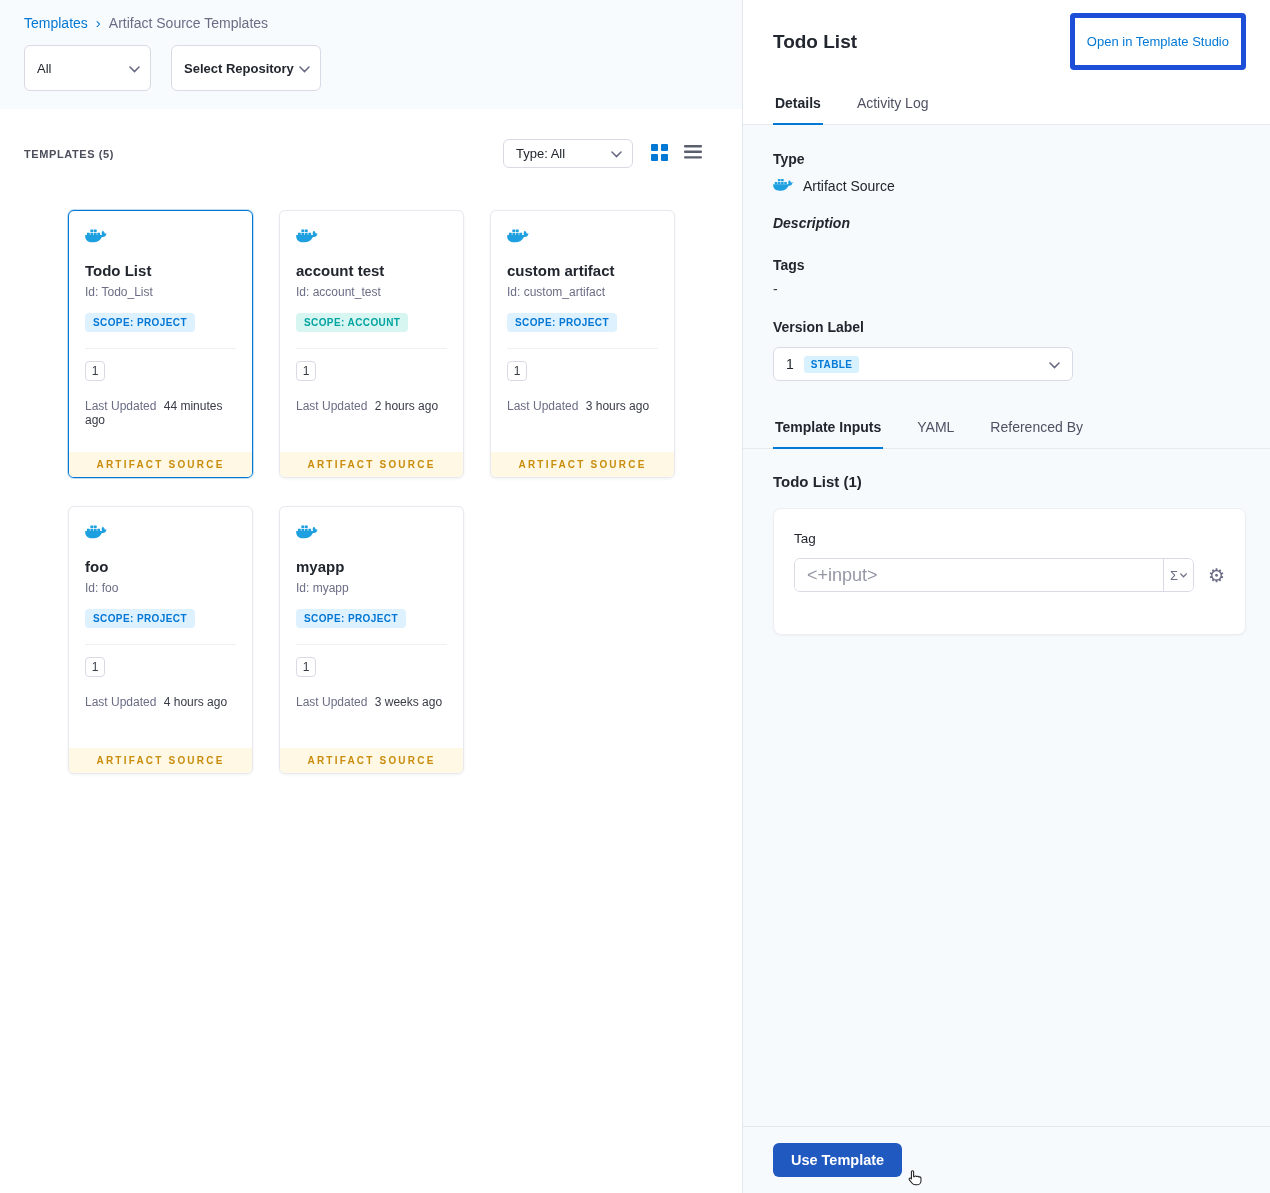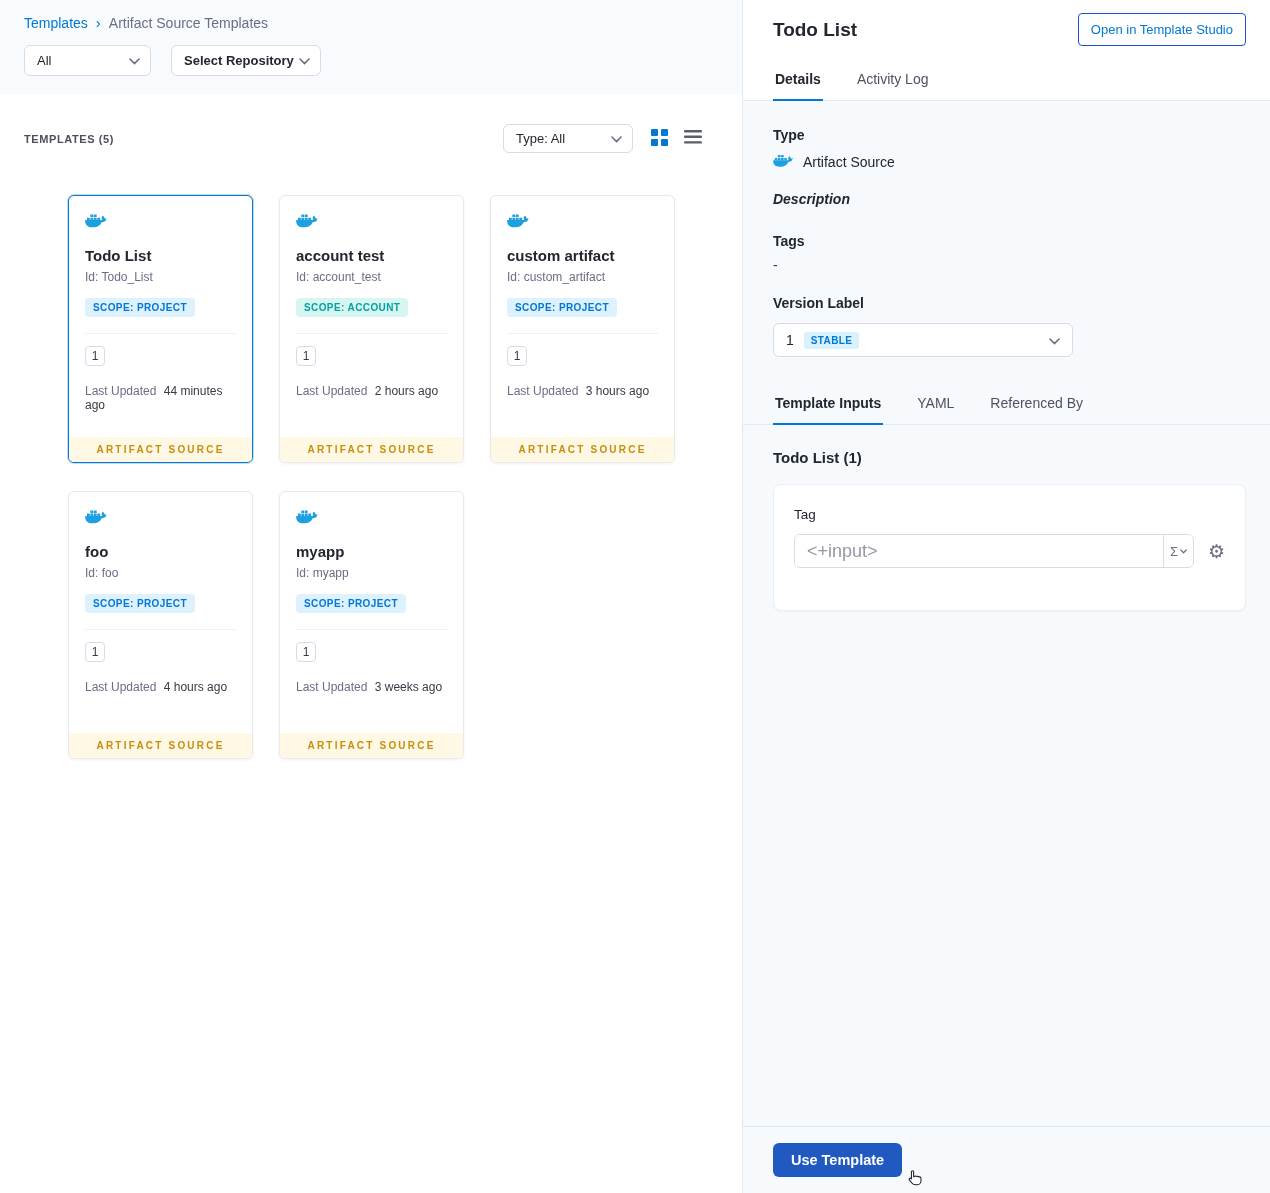--- a/index.html
+++ b/index.html
@@ -8,21 +8,21 @@
   .app { position:relative; width:1270px; height:1193px; display:flex; background:#fff; overflow:hidden; }
 
   
   .left { width:756px; display:flex; flex-direction:column; background:#fff; }
   .left-top { background:#f8fbfe; padding:14px 24px 18px 24px; }
   .breadcrumb { display:flex; align-items:center; gap:8px; font-size:14px; }
   .bc-link { color:#0278d5; cursor:pointer; }
   .bc-sep { color:#0278d5; font-size:15px; }
   .bc-current { color:#6b6d85; }
   .filter-row { display:flex; align-items:center; gap:20px; margin-top:14px; }
-  .select { height:31px; background:#fff; border:1px solid #d9dae6; border-radius:6px; display:flex; align-items:center; padding:0 10px 0 12px; font-size:13px; color:#22272f; cursor:pointer; }
+  .select { height:46px; background:#fff; border:1px solid #d9dae6; border-radius:6px; display:flex; align-items:center; padding:0 10px 0 12px; font-size:13px; color:#22272f; cursor:pointer; }
   .select .chev { margin-left:auto; }
   .sel-scope { width:127px; }
   .sel-repo { width:150px; font-weight:600; }
   .search-box { flex:1; max-width:380px; height:31px; border:1px solid #d9dae6; border-radius:6px; background:#fff; display:flex; align-items:center; padding:0 10px; gap:8px; }
   .search-box input { border:none; outline:none; flex:1; font-size:13px; color:#22272f; font-family:inherit; background:transparent; }
   .search-box input::placeholder { color:#9597a6; }
 
   .templates-bar { display:flex; align-items:center; justify-content:space-between; padding:30px 40px 0 24px; }
   .tpl-count { font-size:11px; font-weight:700; letter-spacing:.6px; color:#4d4f5c; }
   .bar-right { display:flex; align-items:center; gap:18px; }
@@ -42,21 +42,21 @@
   .version-box { width:20px; height:20px; border:1px solid #d9dae6; border-radius:4px; display:flex; align-items:center; justify-content:center; font-size:12px; color:#383b46; background:#fff; }
   .updated { margin-top:18px; font-size:12px; }
   .updated .lbl { color:#6b6d85; }
   .updated .val { color:#383b46; margin-left:4px; }
   .card-footer { margin-top:auto; background:#fff8e4; color:#c98d0e; font-size:10px; font-weight:700; letter-spacing:2.2px; text-align:center; padding:7px 0; }
 
   
   .right { flex:1; border-left:1px solid #e4e7ee; display:flex; flex-direction:column; background:#f7fafd; }
   .panel-header { background:#fff; padding:13px 24px 13px 30px; display:flex; align-items:center; justify-content:space-between; }
   .panel-title { font-size:19px; font-weight:700; color:#22272f; }
-  .open-studio-btn { background:#fff; border:1px solid #1d4ed8; color:#0278d5; font-size:13px; font-weight:500; border-radius:4px; padding:8px 12px; cursor:pointer; font-family:inherit; }
+  .open-studio-btn { background:#fff; border:5px solid #1d4ed8; color:#0278d5; font-size:13px; font-weight:500; border-radius:4px; padding:16px 12px; cursor:pointer; font-family:inherit; }
   .tabs { background:#fff; display:flex; gap:32px; padding:0 30px; border-bottom:1px solid #e6e9ef; }
   .tabs.on-light { background:transparent; margin-top:4px; }
   .tab { font-size:14px; color:#4f5162; padding:12px 2px; cursor:pointer; border-bottom:2px solid transparent; margin-bottom:-1px; }
   .tab.active { color:#22272f; font-weight:600; border-bottom-color:#0278d5; }
 
   .panel-body { flex:1; overflow:hidden; }
   .details-section { padding:26px 30px 22px 30px; }
   .fld-label { font-size:14px; font-weight:600; color:#22272f; }
   .type-row { display:flex; align-items:center; gap:9px; margin:10px 0 20px 0; font-size:14px; color:#22272f; }
   .desc-label { margin-bottom:26px;font-style:italic; }

